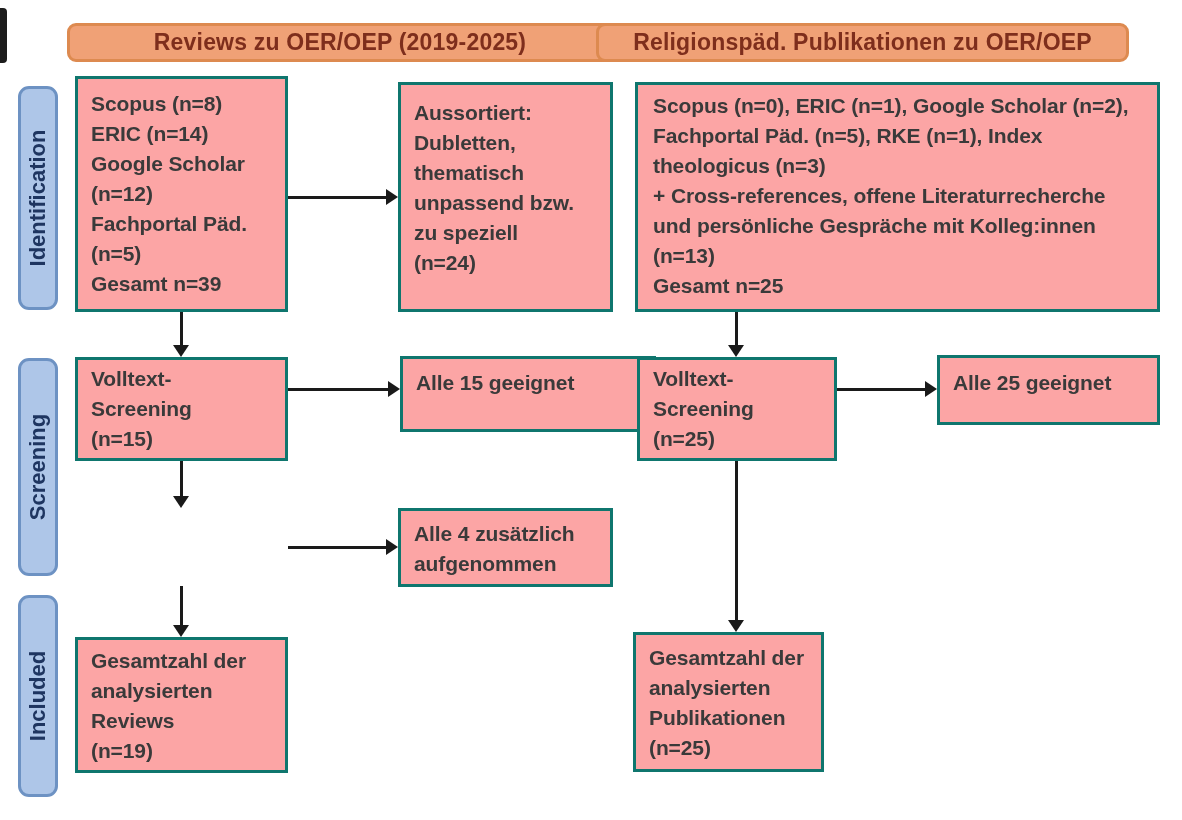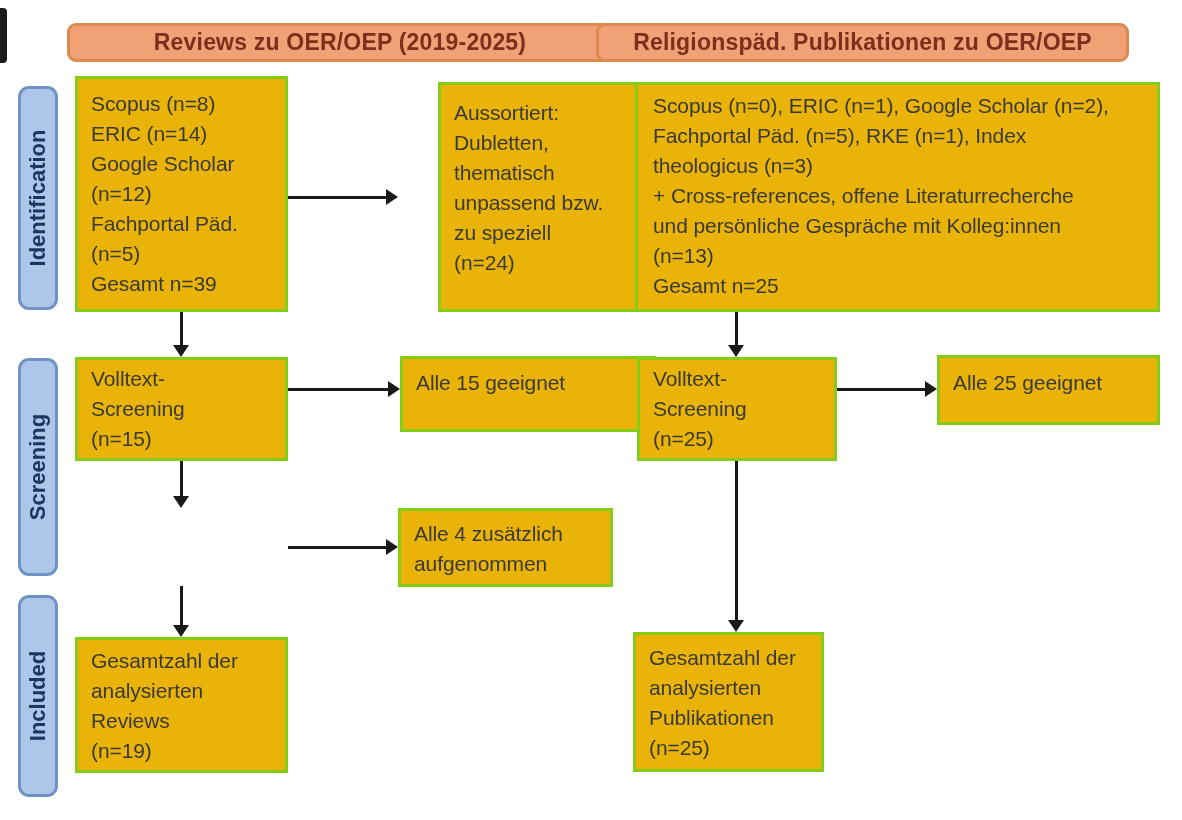--- a/index.html
+++ b/index.html
@@ -44,32 +44,32 @@
     font-size:22px;
     font-weight:bold;
   }
   #stage-identification { top:86px;  height:224px; }
   #stage-screening      { top:358px; height:218px; }
   #stage-included       { top:595px; height:202px; }
 
   
   .fbox {
     position:absolute;
-    background:#eab308;
-    border:3px solid #84cc16;
+    background:#fca5a5;
+    border:3px solid #0f766e;
     color:#3a3a3a;
     font-size:21px;
-    font-weight:400;
+    font-weight:700;
     line-height:30px;
     white-space:pre-line;
     padding:8px 10px 0 13px;
     letter-spacing:-0.1px;
   }
   #box-l-sources   { left:75px;  top:76px;  width:213px; height:236px; padding-top:10px; }
-  #box-l-excluded  { left:398px; top:82px;  width:215px; height:230px; padding-top:13px;margin-left:40px; }
+  #box-l-excluded  { left:398px; top:82px;  width:215px; height:230px; padding-top:13px; }
   #box-r-sources   { left:635px; top:82px;  width:525px; height:230px; padding-top:6px; padding-left:15px; }
   #box-l-fulltext  { left:75px;  top:357px; width:213px; height:104px; padding-top:4px; }
   #box-l-result15  { left:400px; top:356px; width:256px; height:76px;  padding-top:9px; }
   #box-r-fulltext  { left:637px; top:357px; width:200px; height:104px; padding-top:4px; }
   #box-r-result25  { left:937px; top:355px; width:223px; height:70px;  padding-top:10px; }
   #box-l-crossref  { left:75px;  top:508px; width:213px; height:78px;  padding-top:5px; }
   #box-l-result4   { left:398px; top:508px; width:215px; height:79px;  padding-top:8px; }
   #box-l-included  { left:75px;  top:637px; width:213px; height:136px; padding-top:6px; }
   #box-r-included  { left:633px; top:632px; width:191px; height:140px; padding-top:8px; }
 

